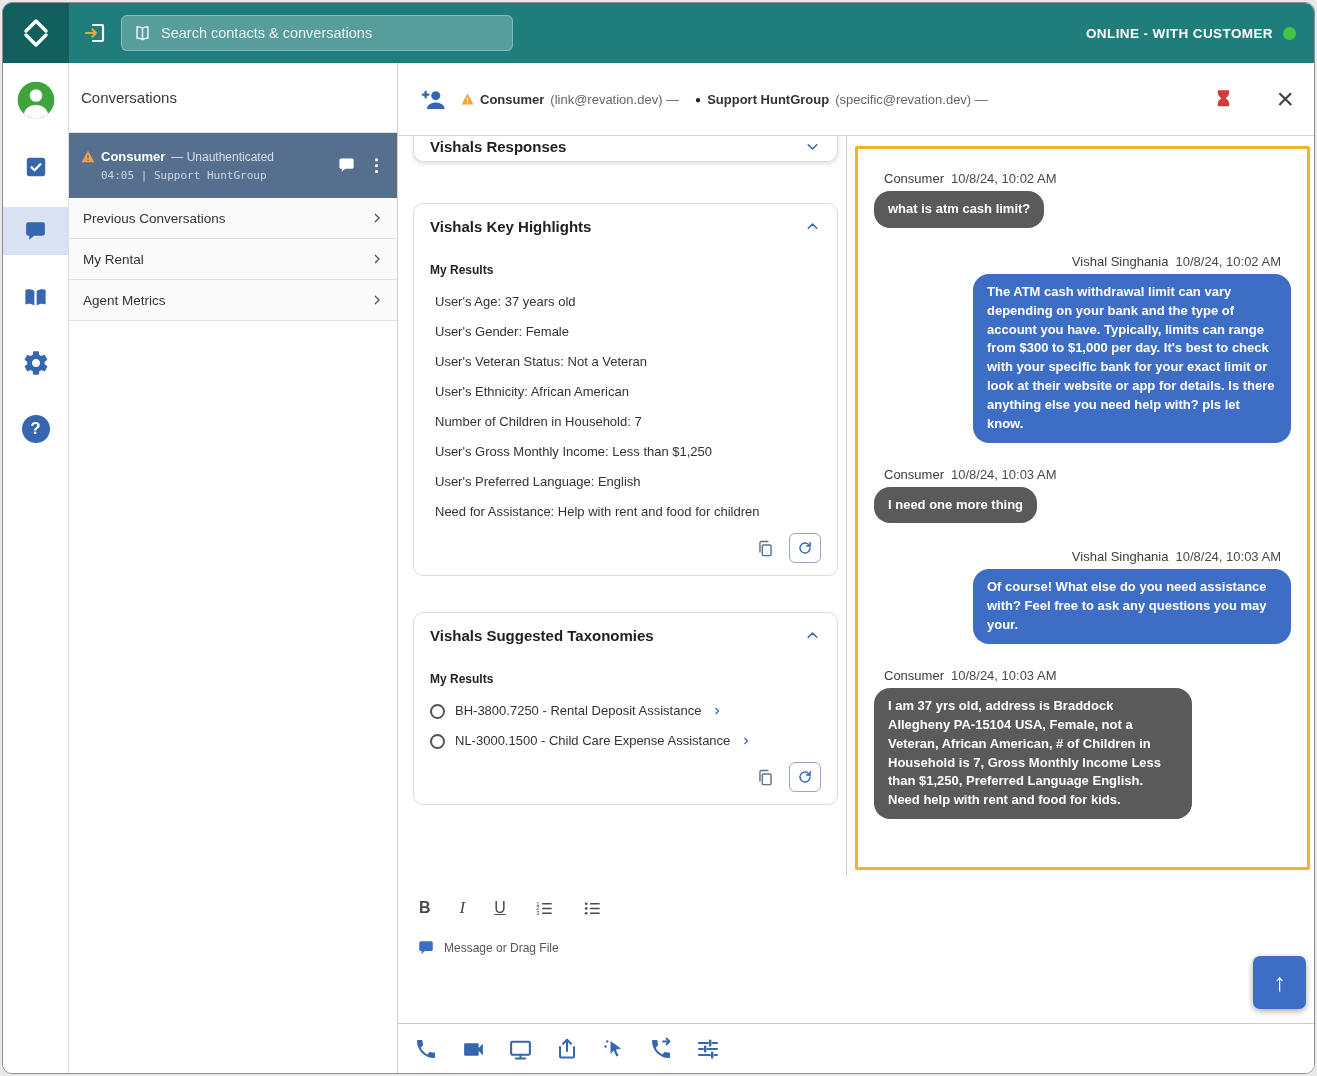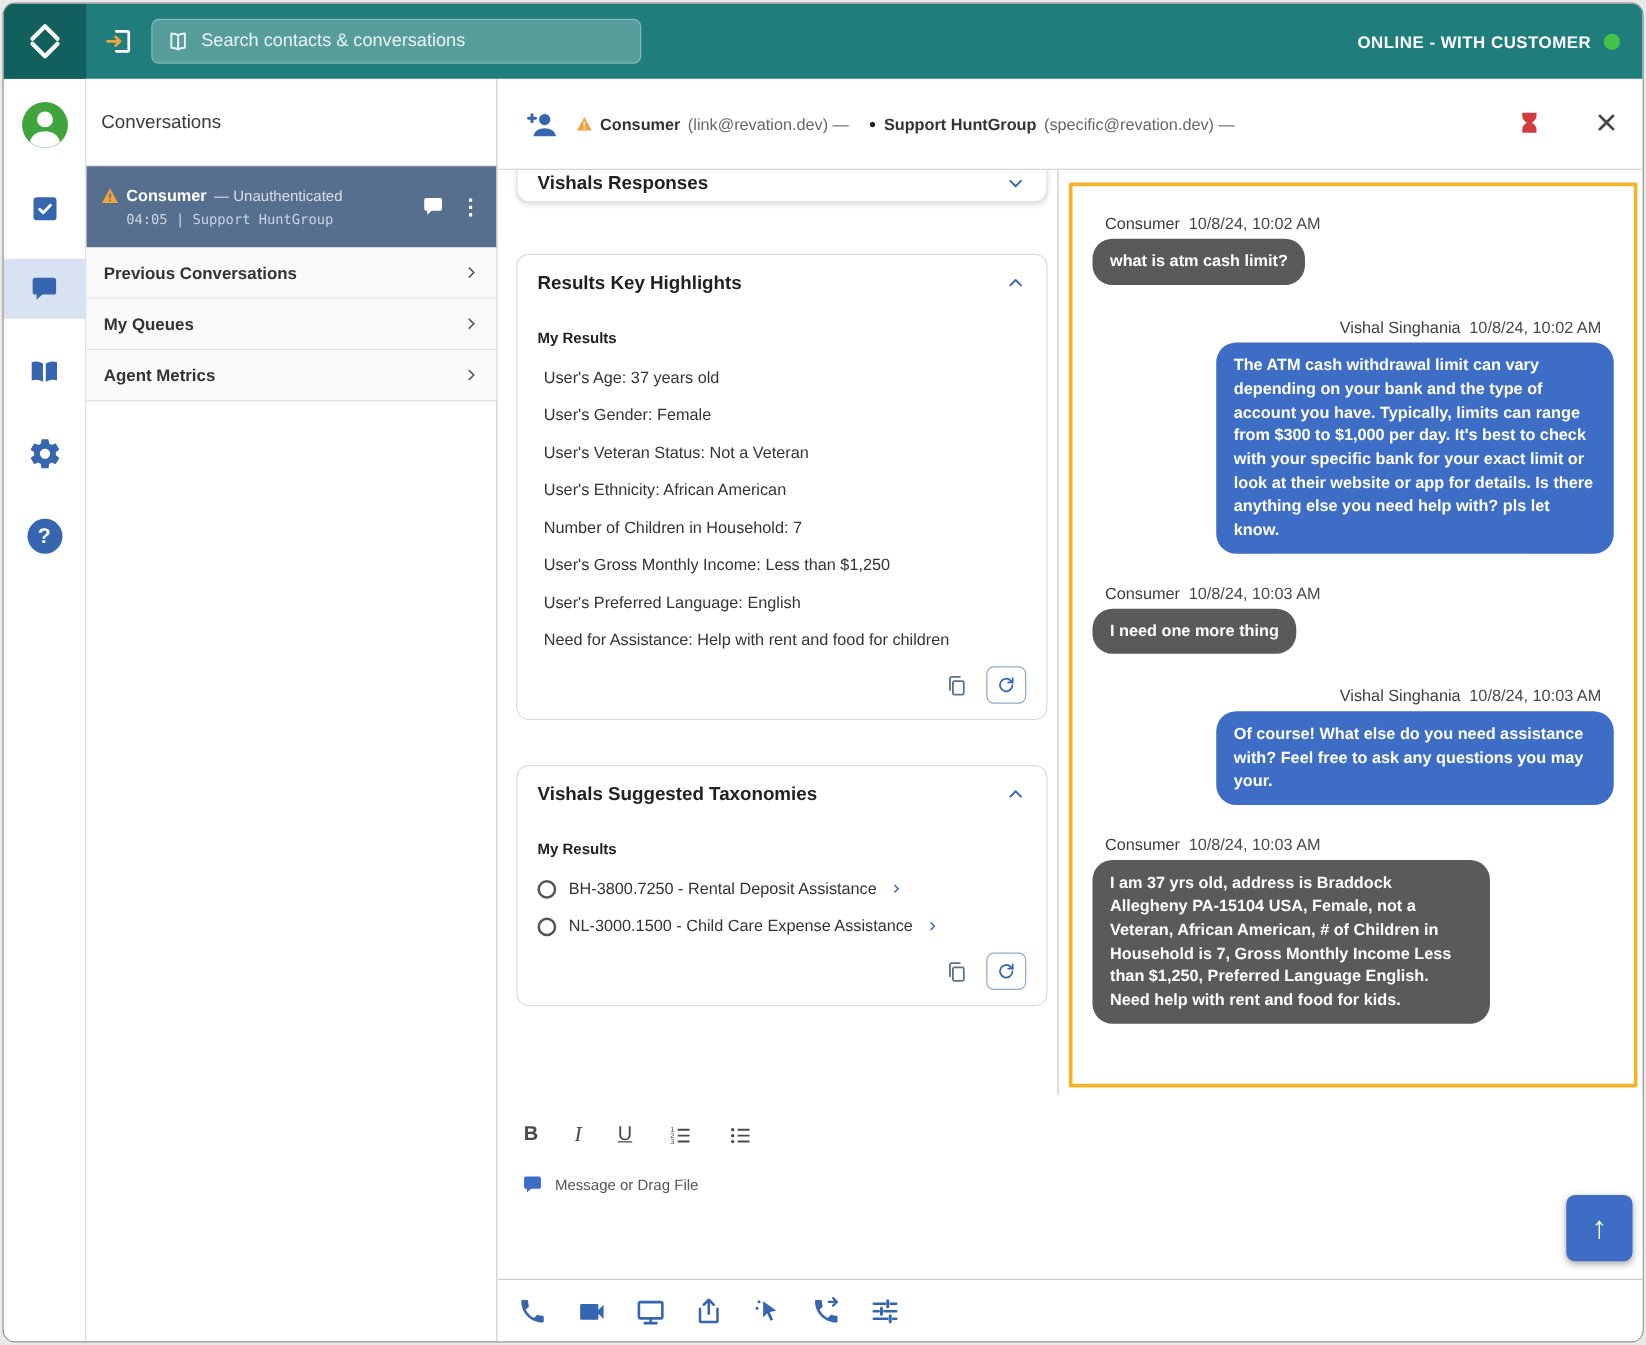--- a/index.html
+++ b/index.html
@@ -28,21 +28,21 @@
   .convs { position:absolute; top:60px; left:66px; bottom:0; width:329px; background:#fff; border-right:1px solid #cfcfcf; z-index:3; }
   .convs-header { height:70px; line-height:70px; padding-left:12px; font-size:15px; font-weight:500; color:#3a3a3a; border-bottom:1px solid #e3e3e3; }
   .conv-item { height:65px; background:#566F8F; color:#fff; display:flex; align-items:center; padding:0 10px 0 12px; cursor:pointer; }
   .conv-text { flex:1; min-width:0; }
   .conv-line1 { display:flex; align-items:center; gap:6px; font-size:13px; }
   .conv-name { font-weight:700; }
   .conv-status { color:#D9DEE8; font-size:12px; }
   .conv-line2 { margin-top:5px; padding-left:20px; font-family:"DejaVu Sans Mono",monospace; font-size:11px; color:#CBD4E2; }
   .conv-icons { display:flex; align-items:center; gap:12px; padding-right:2px; }
   .kebab { font-size:17px; font-weight:700; color:#fff; cursor:pointer; line-height:1; }
-  .section-row { height:41px; background:#FAFAFA; border-bottom:1px solid #e1e1e1; display:flex; align-items:center; padding:0 12px 0 14px; font-size:13.5px; font-weight:700; color:#333; cursor:pointer; }
+  .section-row { height:41px; background:#FAFAFA; border-bottom:1px solid #e1e1e1; display:flex; align-items:center; padding:0 12px 0 14px; font-size:13.5px; font-weight:400; color:#333; cursor:pointer; }
   .section-row .chev { margin-left:auto; display:flex; }
 
   
   .main { position:absolute; top:60px; left:395px; right:0; bottom:0; background:#fff; }
   .main-header { height:73px; border-bottom:1px solid #d6d6d6; display:flex; align-items:center; padding:0 20px 0 22px; }
   .participants { display:flex; align-items:center; gap:6px; margin-left:14px; font-size:13px; color:#666; flex-wrap:nowrap; }
   .p-name { font-weight:700; color:#333; }
   .p-dot { color:#222; font-size:10px; margin-left:10px; }
   .header-right { margin-left:auto; display:flex; align-items:center; gap:42px; }
   .close-x { font-size:30px; color:#444; line-height:1; cursor:pointer; font-weight:400; }
@@ -217,21 +217,21 @@
 
     <div class="section-row">
       <span>Previous Conversations</span>
       <span class="chev">
         <svg width="16" height="16" viewBox="0 0 24 24" fill="none" stroke="#555" stroke-width="2">
             <path d="M9 6 L15 12 L9 18"></path>
           </svg>
       </span>
     </div>
     <div class="section-row">
-      <span>My Queues</span>
+      <span>My Rental</span>
       <span class="chev">
         <svg width="16" height="16" viewBox="0 0 24 24" fill="none" stroke="#555" stroke-width="2">
             <path d="M9 6 L15 12 L9 18"></path>
           </svg>
       </span>
     </div>
     <div class="section-row">
       <span>Agent Metrics</span>
       <span class="chev">
         <svg width="16" height="16" viewBox="0 0 24 24" fill="none" stroke="#555" stroke-width="2">
@@ -286,21 +286,21 @@
             <span class="chev-btn">
               <svg width="17" height="17" viewBox="0 0 24 24" fill="none" stroke="#3566AF" stroke-width="2.2" stroke-linecap="round" stroke-linejoin="round">
                   <path d="M6 9.5 L12 15.5 L18 9.5"></path>
                 </svg>
             </span>
           </div>
         </div>
 
         <div class="card mt-gap1">
           <div class="card-head">
-            <span class="card-title">Results Key Highlights</span>
+            <span class="card-title">Vishals Key Highlights</span>
             <span class="chev-btn">
               <svg width="17" height="17" viewBox="0 0 24 24" fill="none" stroke="#3566AF" stroke-width="2.2" stroke-linecap="round" stroke-linejoin="round">
                   <path d="M6 14.5 L12 8.5 L18 14.5"></path>
                 </svg>
             </span>
           </div>
           <div class="card-sub">My Results</div>
           <div class="kh-list">
             <div class="kh-item">User's Age: 37 years old</div>
             <div class="kh-item">User's Gender: Female</div>

